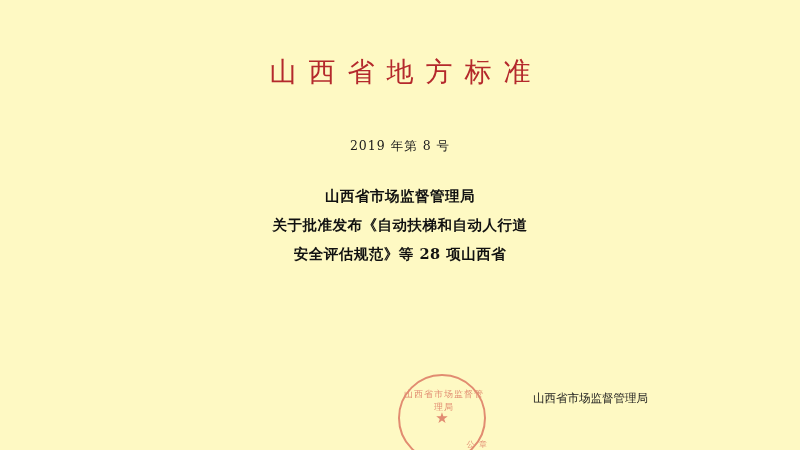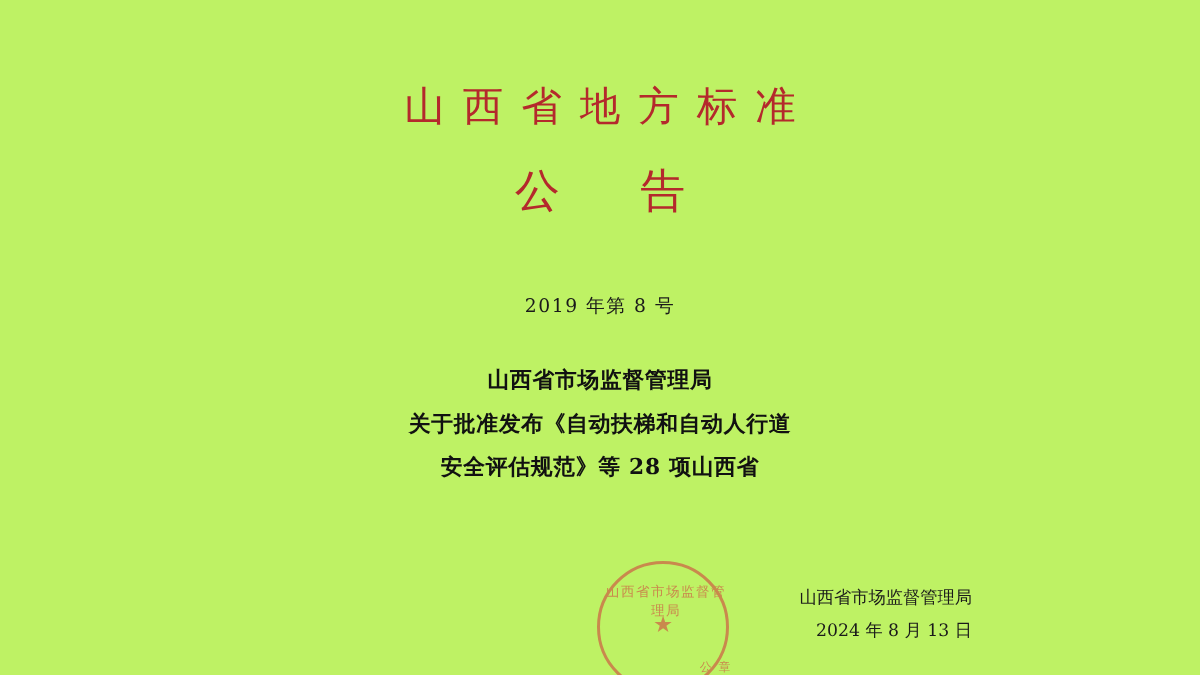--- a/index.html
+++ b/index.html
@@ -10,21 +10,21 @@
   body {
     width: 800px;
     height: 450px;
     overflow: hidden;
     font-family: "Liberation Serif", serif;
   }
   .page {
     position: relative;
     width: 800px;
     height: 450px;
-    background: #bef264;
+    background: #fef9c3;
     box-sizing: border-box;
   }
   .doc-inner {
     position: absolute;
     left: 0;
     top: 0;
     width: 800px;
     height: 450px;
     padding: 30px 150px 0 150px;
     box-sizing: border-box;
@@ -137,36 +137,34 @@
   }
 </style>
 </head>
 <body>
 
 <div class="page">
   <div class="doc-inner">
 
     <div class="std-title">山西省地方标准</div>
 
-    <div class="announce-title">公 告</div>
 
     <div class="issue-no">2019 年第 8 号</div>
 
     <div class="doc-heading">
       <div>山西省市场监督管理局</div>
       <div>关于批准发布《自动扶梯和自动人行道</div>
       <div>安全评估规范》等 28 项山西省</div>
     </div>
 
 
   </div>
 
   <div class="seal">
     <div class="seal-text-top">山西省市场监督管理局</div>
     <div class="seal-star">★</div>
     <div class="seal-text-bottom">公 章</div>
   </div>
 
   <div class="signature">
     <div>山西省市场监督管理局</div>
-    <div>2024 年 8 月 13 日</div>
   </div>
 </div>
 
 </body></html>

